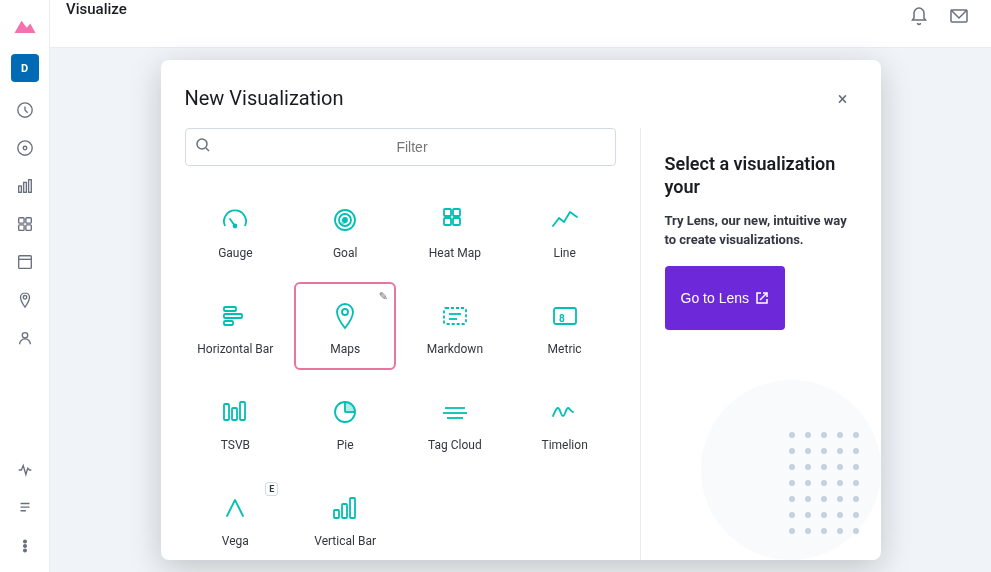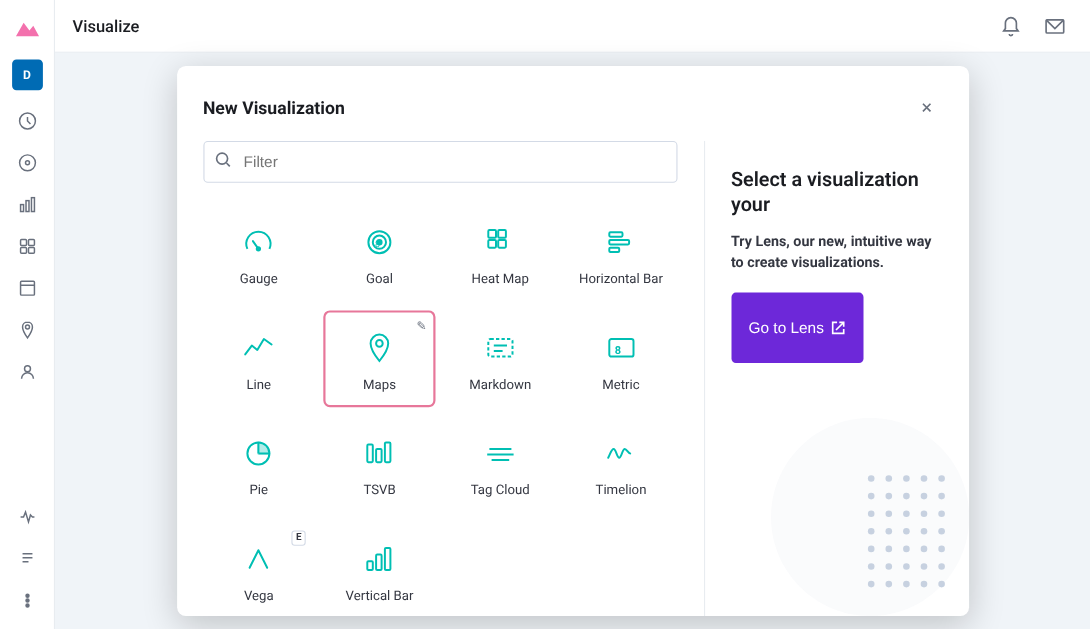--- a/index.html
+++ b/index.html
@@ -75,21 +75,21 @@
       flex-direction: column;
       position: relative;
     }
 
     
     .topbar {
       height: 48px;
       background: #fff;
       border-bottom: 1px solid #e8ecf0;
       display: flex;
-      align-items: center;
+      align-items: flex-start;
       padding: 0 16px;
       gap: 12px;
     }
     .topbar-title {
       font-size: 15px;
       font-weight: 500;
       color: #1a1c21;
     }
     .topbar-actions {
       margin-left: auto;
@@ -127,22 +127,22 @@
       box-shadow: 0 8px 32px rgba(0,0,0,0.2);
       position: relative;
     }
     .modal-header {
       padding: 24px 24px 16px;
       display: flex;
       align-items: center;
       justify-content: space-between;
     }
     .modal-title {
-      font-size: 16px;
-      font-weight: 700;
+      font-size: 20px;
+      font-weight: 400;
       color: #1a1c21;
     }
     .modal-close {
       width: 28px;
       height: 28px;
       display: flex;
       align-items: center;
       justify-content: center;
       cursor: pointer;
       color: #69707d;
@@ -171,20 +171,21 @@
     }
     .filter-input {
       width: 100%;
       height: 38px;
       border: 1px solid #d3dae6;
       border-radius: 4px;
       padding: 0 12px 0 36px;
       font-size: 14px;
       color: #343741;
       outline: none;
+      text-align: center;
     }
     .filter-icon {
       position: absolute;
       left: 10px;
       top: 50%;
       transform: translateY(-50%);
       color: #69707d;
     }
 
     
@@ -469,35 +470,35 @@
                   <rect x="5" y="14" width="7" height="7" rx="1"></rect>
                     <rect x="14" y="14" width="7" height="7" rx="1"></rect>
                 </svg>
               </div>
               <span class="viz-item-label">Heat Map</span>
             </div>
 
             <div class="viz-item">
               <div class="viz-item-icon">
                 <svg viewBox="0 0 32 32" fill="none" stroke="#00bfb3" stroke-width="1.8">
+                  <path d="M4 22l6-8 5 4 6-10 7 5" stroke-linecap="round" stroke-linejoin="round"></path>
+                </svg>
+              </div>
+              <span class="viz-item-label">Line</span>
+            </div>
+
+            <div class="viz-item">
+              <div class="viz-item-icon">
+                <svg viewBox="0 0 32 32" fill="none" stroke="#00bfb3" stroke-width="1.8">
                   <rect x="5" y="7" width="12" height="4" rx="1"></rect>
                     <rect x="5" y="14" width="18" height="4" rx="1"></rect>
                     <rect x="5" y="21" width="9" height="4" rx="1"></rect>
                 </svg>
               </div>
               <span class="viz-item-label">Horizontal Bar</span>
-            </div>
-
-            <div class="viz-item">
-              <div class="viz-item-icon">
-                <svg viewBox="0 0 32 32" fill="none" stroke="#00bfb3" stroke-width="1.8">
-                  <path d="M4 22l6-8 5 4 6-10 7 5" stroke-linecap="round" stroke-linejoin="round"></path>
-                </svg>
-              </div>
-              <span class="viz-item-label">Line</span>
             </div>
 
             <div class="viz-item selected">
               <span class="viz-item-edit-icon">✎</span>
               <div class="viz-item-icon">
                 <svg viewBox="0 0 32 32" fill="none" stroke="#00bfb3" stroke-width="1.8">
                   <path d="M16 4C11.6 4 8 7.6 8 12c0 6 8 16 8 16s8-10 8-16c0-4.4-3.6-8-8-8z"></path>
                   <circle cx="16" cy="12" r="3"></circle>
                 </svg>
               </div>
@@ -521,38 +522,38 @@
                   <rect x="5" y="8" width="22" height="16" rx="2"></rect>
                   <text x="10" y="22" font-size="10" fill="#00bfb3" stroke="none" font-weight="bold">8</text>
                 </svg>
               </div>
               <span class="viz-item-label">Metric</span>
             </div>
 
             <div class="viz-item">
               <div class="viz-item-icon">
                 <svg viewBox="0 0 32 32" fill="none" stroke="#00bfb3" stroke-width="1.8">
+                  <rect x="5" y="8" width="5" height="16" rx="1"></rect>
+                    <rect x="13" y="12" width="5" height="12" rx="1"></rect>
+                    <rect x="21" y="6" width="5" height="18" rx="1"></rect>
+                </svg>
+              </div>
+              <span class="viz-item-label">TSVB</span>
+            </div>
+
+            <div class="viz-item">
+              <div class="viz-item-icon">
+                <svg viewBox="0 0 32 32" fill="none" stroke="#00bfb3" stroke-width="1.8">
                   <circle cx="16" cy="16" r="10"></circle>
                   <path d="M16 16L16 6A10 10 0 0126 16Z" fill="#00bfb3" opacity="0.3"></path>
                   <line x1="16" y1="16" x2="16" y2="6"></line>
                   <line x1="16" y1="16" x2="26" y2="16"></line>
                 </svg>
               </div>
               <span class="viz-item-label">Pie</span>
-            </div>
-
-            <div class="viz-item">
-              <div class="viz-item-icon">
-                <svg viewBox="0 0 32 32" fill="none" stroke="#00bfb3" stroke-width="1.8">
-                  <rect x="5" y="8" width="5" height="16" rx="1"></rect>
-                    <rect x="13" y="12" width="5" height="12" rx="1"></rect>
-                    <rect x="21" y="6" width="5" height="18" rx="1"></rect>
-                </svg>
-              </div>
-              <span class="viz-item-label">TSVB</span>
             </div>
 
             <div class="viz-item">
               <div class="viz-item-icon">
                 <svg viewBox="0 0 32 32" fill="none" stroke="#00bfb3" stroke-width="1.8">
                   <line x1="6" y1="12" x2="26" y2="12"></line>
                     <line x1="4" y1="17" x2="28" y2="17"></line>
                     <line x1="8" y1="22" x2="24" y2="22"></line>
                 </svg>
               </div>

